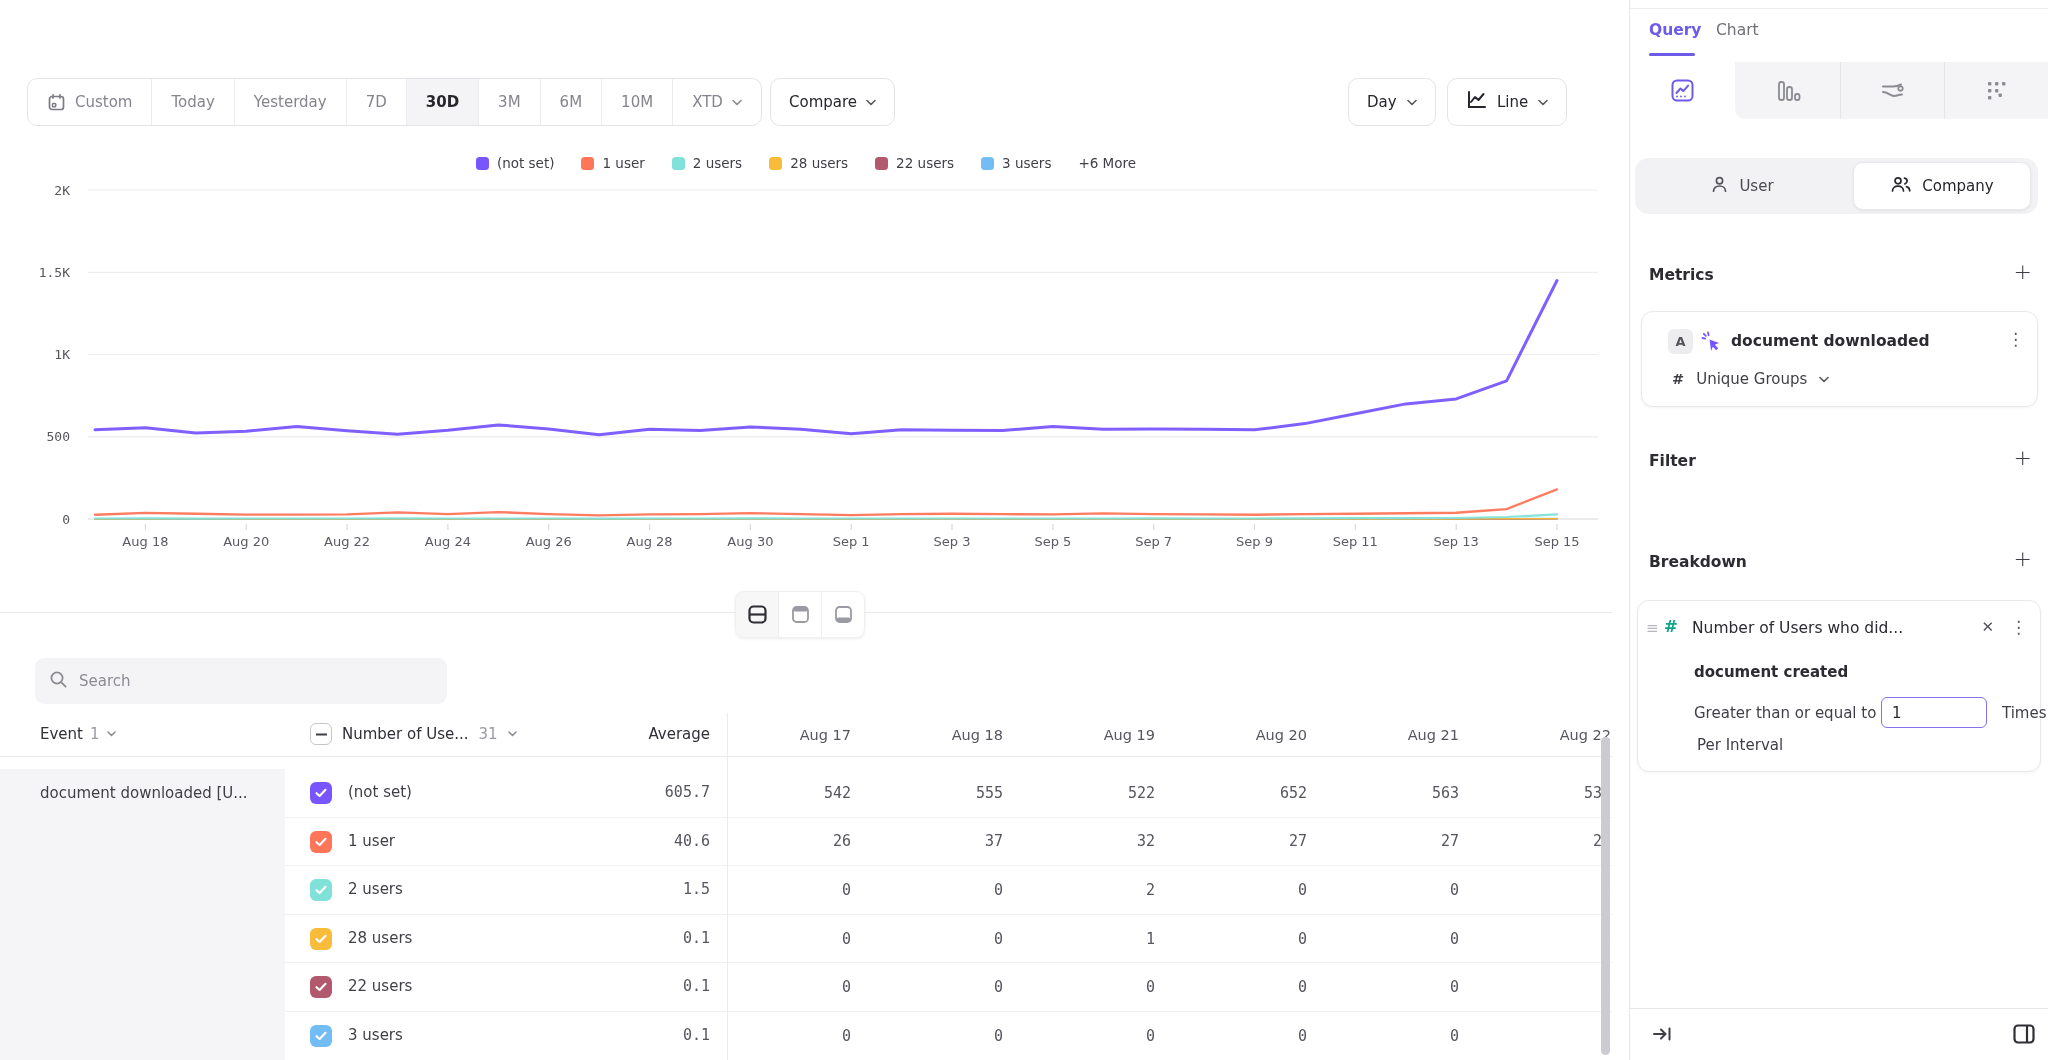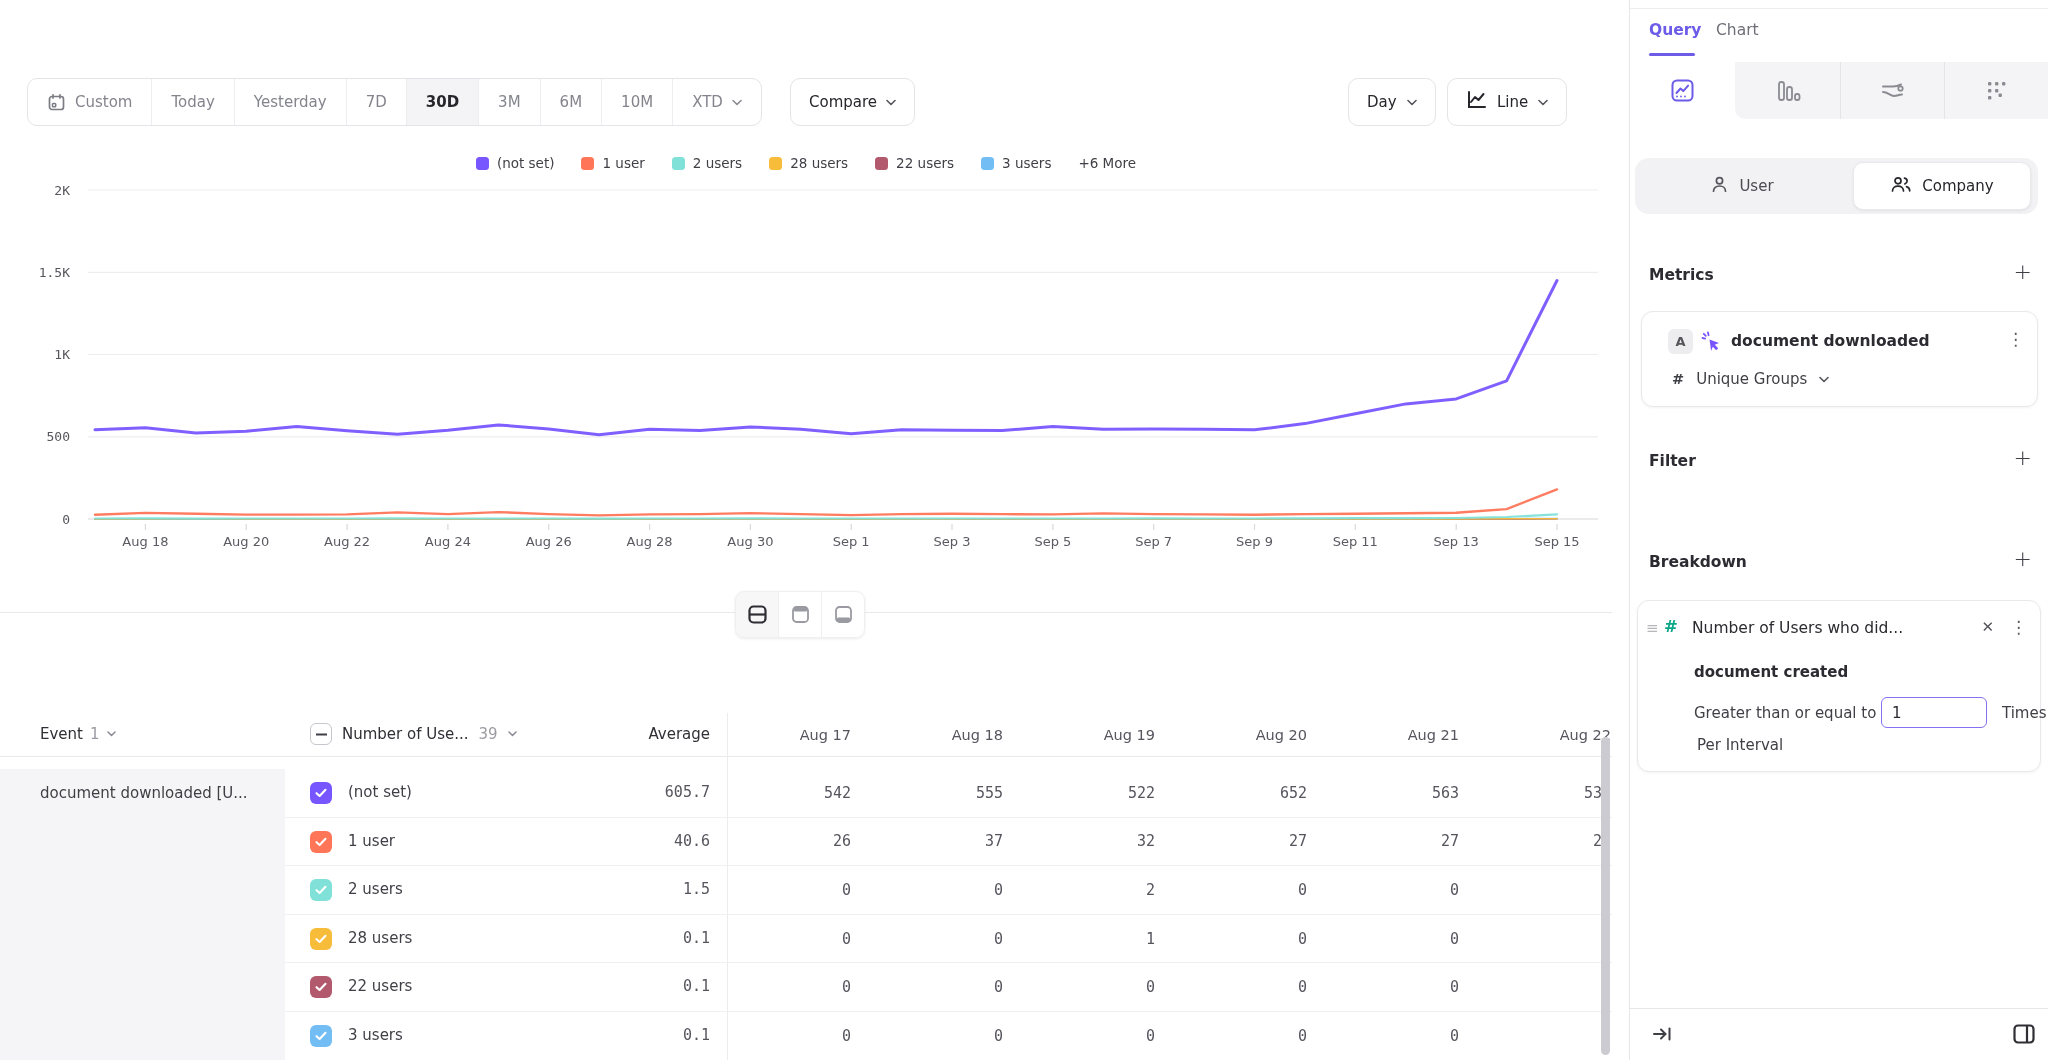--- a/index.html
+++ b/index.html
@@ -181,21 +181,21 @@
       <div class="range-btn">
         <span>XTD</span>
         <span class="chev">
           <svg width="10" height="7" viewBox="0 0 10 7">
             <path d="M1 1.5l4 4 4-4" fill="none" stroke="#8b8b93" stroke-width="1.6" stroke-linecap="round" stroke-linejoin="round"></path>
           </svg>
         </span>
       </div>
     </div>
 
-  <div class="pill-btn" style="left:790px;gap:9px;">
+  <div class="pill-btn" style="left:770px;gap:9px;">
     <span>Compare</span>
     <span class="chev">
         <svg width="10" height="7" viewBox="0 0 10 7">
           <path d="M1 1.5l4 4 4-4" fill="none" stroke="#55555c" stroke-width="1.6" stroke-linecap="round" stroke-linejoin="round"></path>
         </svg>
       </span>
   </div>
 
   <div class="pill-btn" style="left:1348px;">
     <span>Day</span>
@@ -311,39 +311,46 @@
         </svg>
     </div>
     <div class="vt-btn">
       <svg width="21" height="21" viewBox="0 0 21 21">
           <rect x="3" y="3" width="15" height="15" rx="3.5" fill="none" stroke="#9a9aa2" stroke-width="1.8"></rect>
           <rect x="3.8" y="13.6" width="13.4" height="3.6" rx="1.5" fill="#9a9aa2"></rect>
         </svg>
     </div>
   </div>
 
+  <div class="search-box">
+    <span><svg width="19" height="19" viewBox="0 0 19 19">
+          <circle cx="8" cy="8" r="5.6" fill="none" stroke="#8b8b93" stroke-width="1.8"></circle>
+          <line x1="12.3" y1="12.3" x2="16.6" y2="16.6" stroke="#8b8b93" stroke-width="1.8" stroke-linecap="round"></line>
+        </svg></span>
+    <input type="text" placeholder="Search" style="">
+  </div>
 
   <div class="thead">
     <div class="event-header">
       <span class="hdr-dark">Event</span>
       <span class="hdr-count">1</span>
       <span class="chev">
           <svg width="9" height="6" viewBox="0 0 9 6">
             <path d="M1 1l3.5 3.5L8 1" fill="none" stroke="#8b8b93" stroke-width="1.5" stroke-linecap="round" stroke-linejoin="round"></path>
           </svg>
         </span>
     </div>
     <div class="break-header">
       <span class="cb-header">
           <svg width="11" height="3" viewBox="0 0 11 3">
             <line x1="0.5" y1="1.5" x2="10.5" y2="1.5" stroke="#3f3f46" stroke-width="2.2" stroke-linecap="round"></line>
           </svg>
         </span>
       <span class="hdr-dark">Number of Use...</span>
-      <span class="hdr-count">39</span>
+      <span class="hdr-count">31</span>
       <span class="chev">
           <svg width="9" height="6" viewBox="0 0 9 6">
             <path d="M1 1l3.5 3.5L8 1" fill="none" stroke="#8b8b93" stroke-width="1.5" stroke-linecap="round" stroke-linejoin="round"></path>
           </svg>
         </span>
     </div>
     <div class="avg-header">Average</div>
     <div class="dates" id="date-headers">
         <div class="dcell dhead">Aug 17</div>
         <div class="dcell dhead">Aug 18</div>

